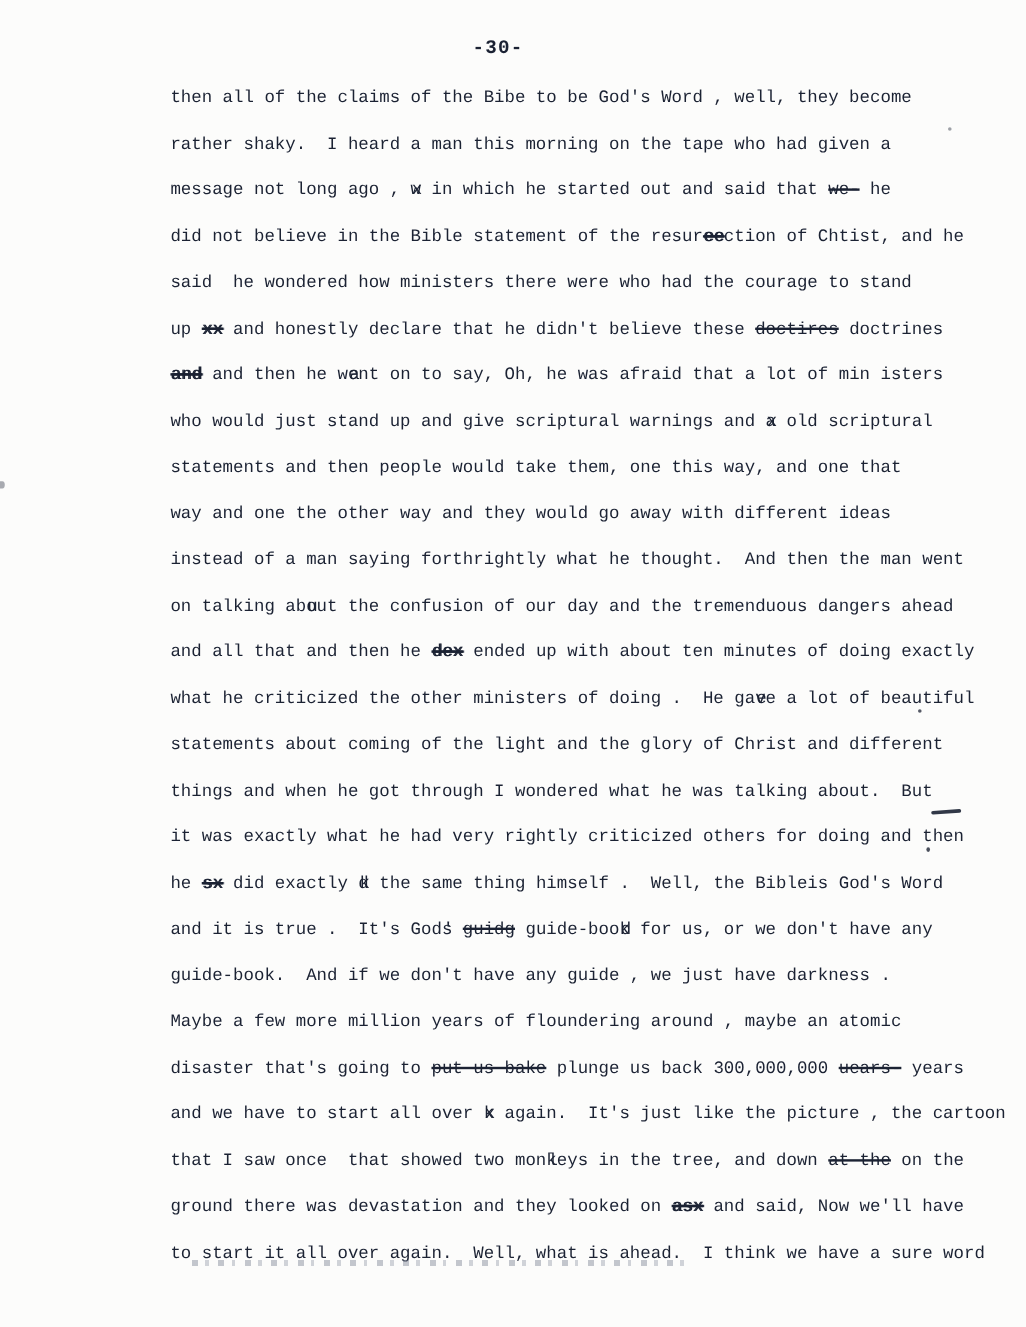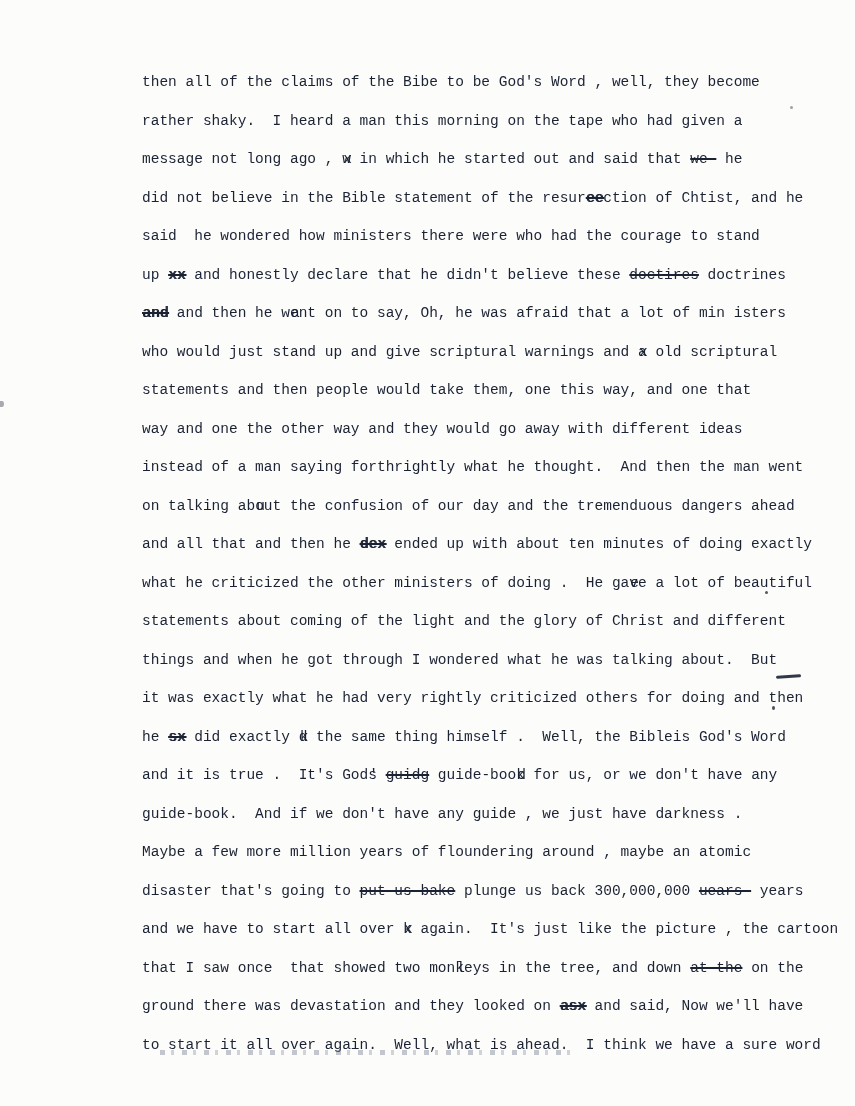--- a/index.html
+++ b/index.html
@@ -49,20 +49,21 @@
     background:repeating-linear-gradient(90deg,
       #7d8494 0px,#7d8494 5px,transparent 5px,transparent 11px,
       #9aa0ad 11px,#9aa0ad 14px,transparent 14px,transparent 22px);
     opacity:.45;
   }
 </style>
 </head>
 <body>
 
 <div class="page">
+  <div class="page-number">-30-</div>
 
   <div class="text-body"><div class="line"><span>then all of the claims of the Bibe to be God's Word , well, they become</span></div><div class="line"><span>rather shaky.  I heard a man this morning on the tape who had given a</span></div><div class="line"><span>message not long ago , </span><span class="stack">w<span class="over">x</span></span><span> in which he started out and said that </span><span class="st">we-</span><span> he</span></div><div class="line"><span>did not believe in the Bible statement of the resur</span><span class="st ov">ee</span><span>ction of Chtist, and he</span></div><div class="line"><span>said  he wondered how ministers there were who had the courage to stand</span></div><div class="line"><span>up </span><span class="st ov">xx</span><span> and honestly declare that he didn't believe these </span><span class="st">doctires</span><span> doctrines</span></div><div class="line"><span class="st ov">and</span><span> and then he w</span><span class="stack">e<span class="over">a</span></span><span>nt on to say, Oh, he was afraid that a lot of min isters</span></div><div class="line"><span>who would just stand up and give scriptural warnings and </span><span class="stack">a<span class="over">x</span></span><span> old scriptural</span></div><div class="line"><span>statements and then people would take them, one this way, and one that</span></div><div class="line"><span>way and one the other way and they would go away with different ideas</span></div><div class="line"><span>instead of a man saying forthrightly what he thought.  And then the man went</span></div><div class="line"><span>on talking ab</span><span class="stack">o<span class="over">u</span></span><span>ut the confusion of our day and the tremenduous dangers ahead</span></div><div class="line"><span>and all that and then he </span><span class="st ov">dex</span><span> ended up with about ten minutes of doing exactly</span></div><div class="line"><span>what he criticized the other ministers of doing .  He ga</span><span class="stack">v<span class="over">e</span></span><span>e a lot of beautiful</span></div><div class="line"><span>statements about coming of the light and the glory of Christ and different</span></div><div class="line"><span>things and when he got through I wondered what he was talking about.  But</span></div><div class="line"><span>it was exactly what he had very rightly criticized others for doing and then</span></div><div class="line"><span>he </span><span class="st ov">sx</span><span> did exactly </span><span class="stack">d<span class="over">k</span></span><span> the same thing himself .  Well, the Bibleis God's Word</span></div><div class="line"><span>and it is true .  It's God</span><span class="stack">s<span class="over">'</span></span><span> </span><span class="st">guidg</span><span> guide-boo</span><span class="stack">k<span class="over">d</span></span><span> for us, or we don't have any</span></div><div class="line"><span>guide-book.  And if we don't have any guide , we just have darkness .</span></div><div class="line"><span>Maybe a few more million years of floundering around , maybe an atomic</span></div><div class="line"><span>disaster that's going to </span><span class="st">put us bake</span><span> plunge us back 300,000,000 </span><span class="st">uears-</span><span> years</span></div><div class="line"><span>and we have to start all over </span><span class="stack">k<span class="over">x</span></span><span> again.  It's just like the picture , the cartoon</span></div><div class="line"><span>that I saw once  that showed two mon</span><span class="stack">k<span class="over">l</span></span><span>eys in the tree, and down </span><span class="st">at the</span><span> on the</span></div><div class="line"><span>ground there was devastation and they looked on </span><span class="st ov">asx</span><span> and said, Now we'll have</span></div><div class="line"><span>to start it all over again.  Well, what is ahead.  I think we have a sure word</span></div></div>
 
   <div class="ink mark-dot-1"></div>
   <div class="ink mark-dot-2"></div>
   <div class="ink mark-dot-3"></div>
   <div class="ink mark-speck-left"></div>
   <div class="mark-dash"></div>
   <div class="clipped-line"></div>
 </div>

